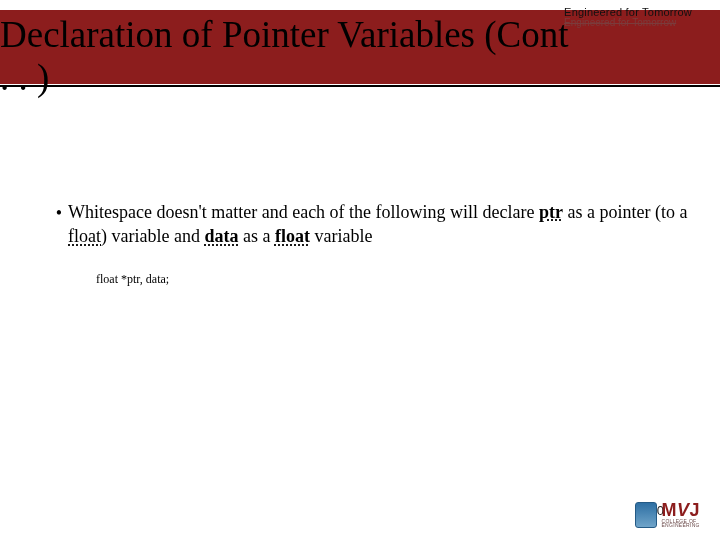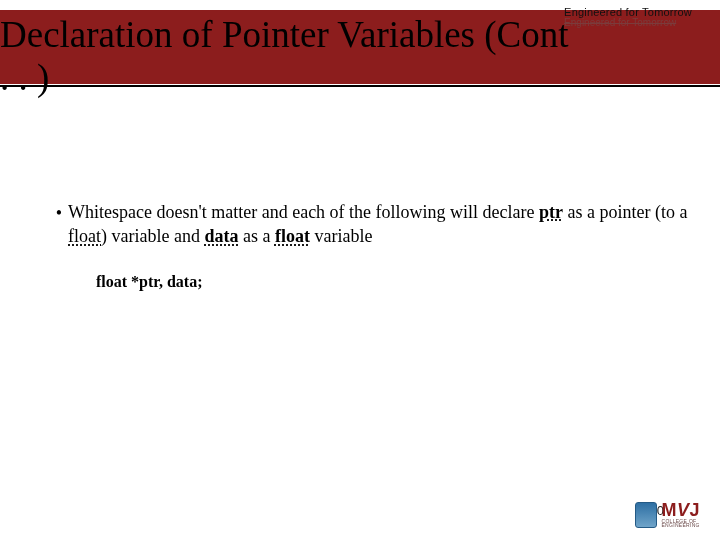--- a/index.html
+++ b/index.html
@@ -24,21 +24,21 @@
   }
   .bullets {
     position: absolute; left: 50px; top: 200px; right: 30px;
   }
   .bullet-item { display: flex; align-items: flex-start; font-size: 18px; line-height: 1.35; }
   .bullet-marker { width: 18px; flex: 0 0 18px; text-align: center; padding-top: 1px; }
   .bullet-text { flex: 1; }
   .ul-dot { text-decoration: underline dotted; text-underline-offset: 2px; }
   .bold { font-weight: bold; }
   .code-lines {
-    margin-top: 22px; margin-left: 46px; font-size: 16px; font-weight: bold; line-height: 1.35;
+    margin-top: 22px; margin-left: 46px; font-size: 12px; font-weight: normal; line-height: 1.35;
   }
   .mvj-logo {
     position: absolute; right: 20px; bottom: 12px; display: flex; align-items: center; gap: 4px;
   }
   .mvj-icon {
     width: 22px; height: 26px; border-radius: 3px;
     background: linear-gradient(#2e6fa3, #6fa4c9);
     border: 1px solid #245a85;
   }
   .mvj-text-col { display: flex; flex-direction: column; line-height: 0.9; }

